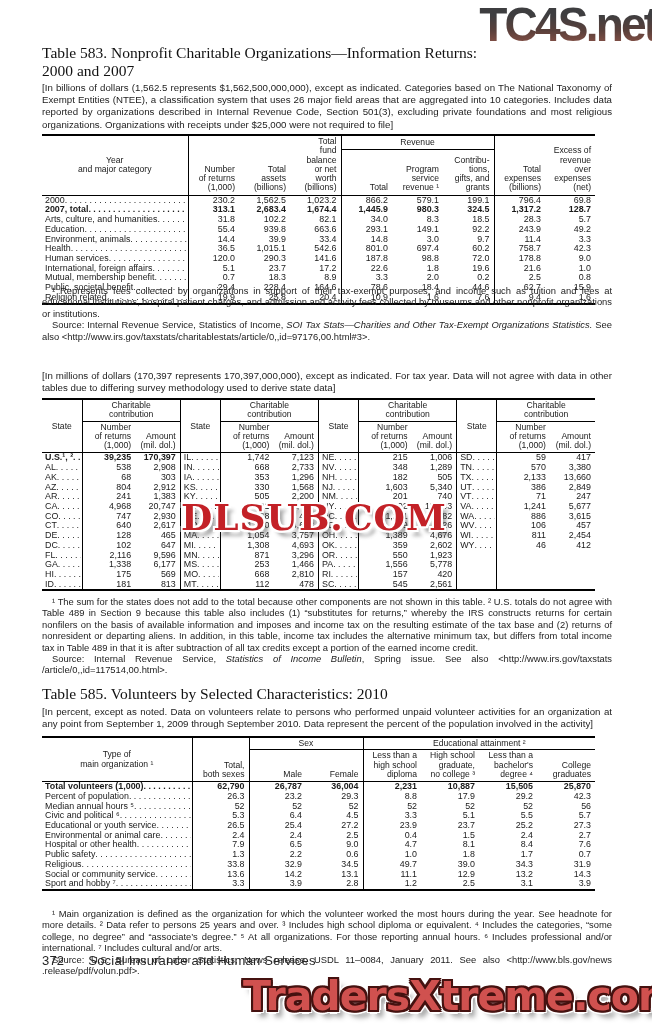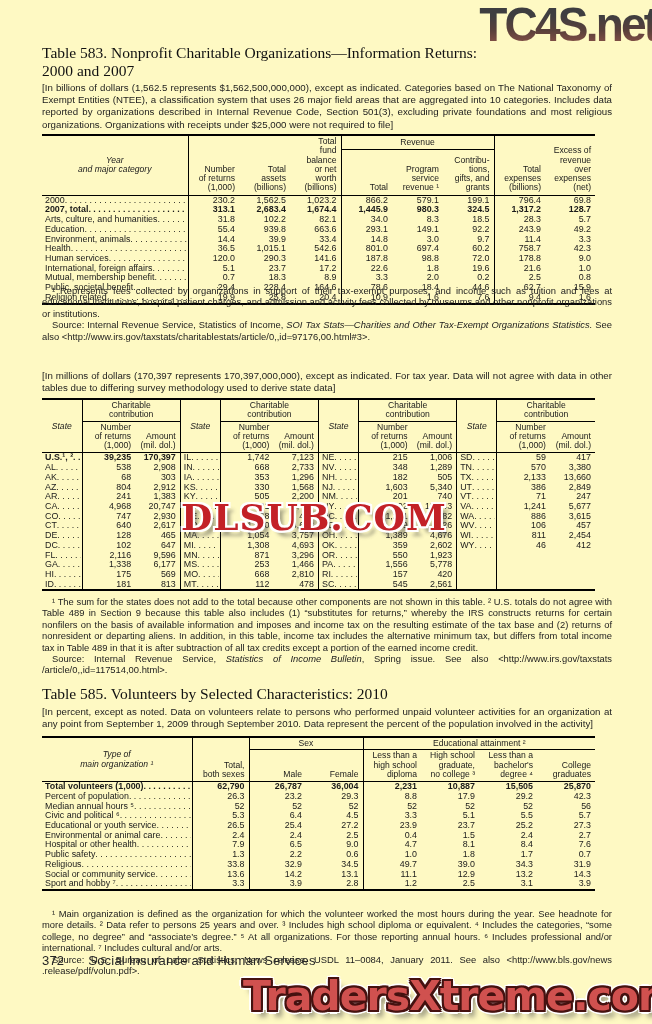--- a/index.html
+++ b/index.html
@@ -1,31 +1,31 @@
 <!DOCTYPE html>
 <html><head>
 <meta charset="utf-8">
 <style>
   html,body{margin:0;padding:0;background:#888;}
-  .page{position:relative;width:652px;height:1024px;background:#fef9c3;overflow:hidden;
+  .page{position:relative;width:652px;height:1024px;background:#ffffff;overflow:hidden;
         font-family:"Liberation Sans",sans-serif;color:#1a1a1a;}
   .abs{position:absolute;left:42px;width:570px;}
 
   
   .ttl{font-family:"Liberation Serif",serif;font-weight:normal;font-size:15.5px;line-height:18px;
        white-space:pre-line;color:#111;}
   .headnote{font-size:9.7px;line-height:12.2px;text-align:justify;color:#1c1c1c;}
 
   
   table{border-collapse:collapse;table-layout:fixed;width:553px;
         border-top:2px solid #000;border-bottom:2px solid #000;}
   thead th{font-weight:normal;font-size:8.6px;line-height:9.3px;vertical-align:bottom;
            text-align:right;white-space:pre-line;padding:1px 4px 2px 0;}
   thead{border-bottom:1px solid #000;}
-  th.c{text-align:center;vertical-align:middle;padding:0 2px;font-style:italic;}
+  th.c{text-align:center;vertical-align:middle;padding:0 2px;}
   th.sp{text-align:center;vertical-align:bottom;border-bottom:1px solid #000;padding:1px 2px 1px 2px;}
   .vr{border-right:1px solid #000;}
   tbody td{font-size:8.9px;line-height:9.7px;text-align:right;padding:0 4px 0 0;
            white-space:nowrap;overflow:hidden;}
   tbody td.lbl{text-align:left;padding:0 1px 0 3px;}
   .lw{display:flex;align-items:baseline;overflow:hidden;}
   .lt{white-space:nowrap;}
   .ldr{flex:1;overflow:hidden;white-space:nowrap;color:#1a1a1a;}
   .ldr::before{content:" . . . . . . . . . . . . . . . . . . . . . . . . . . . . . . . . . . . . . .";}
   tr.b td, td.b{font-weight:bold;margin-left:32px;}

